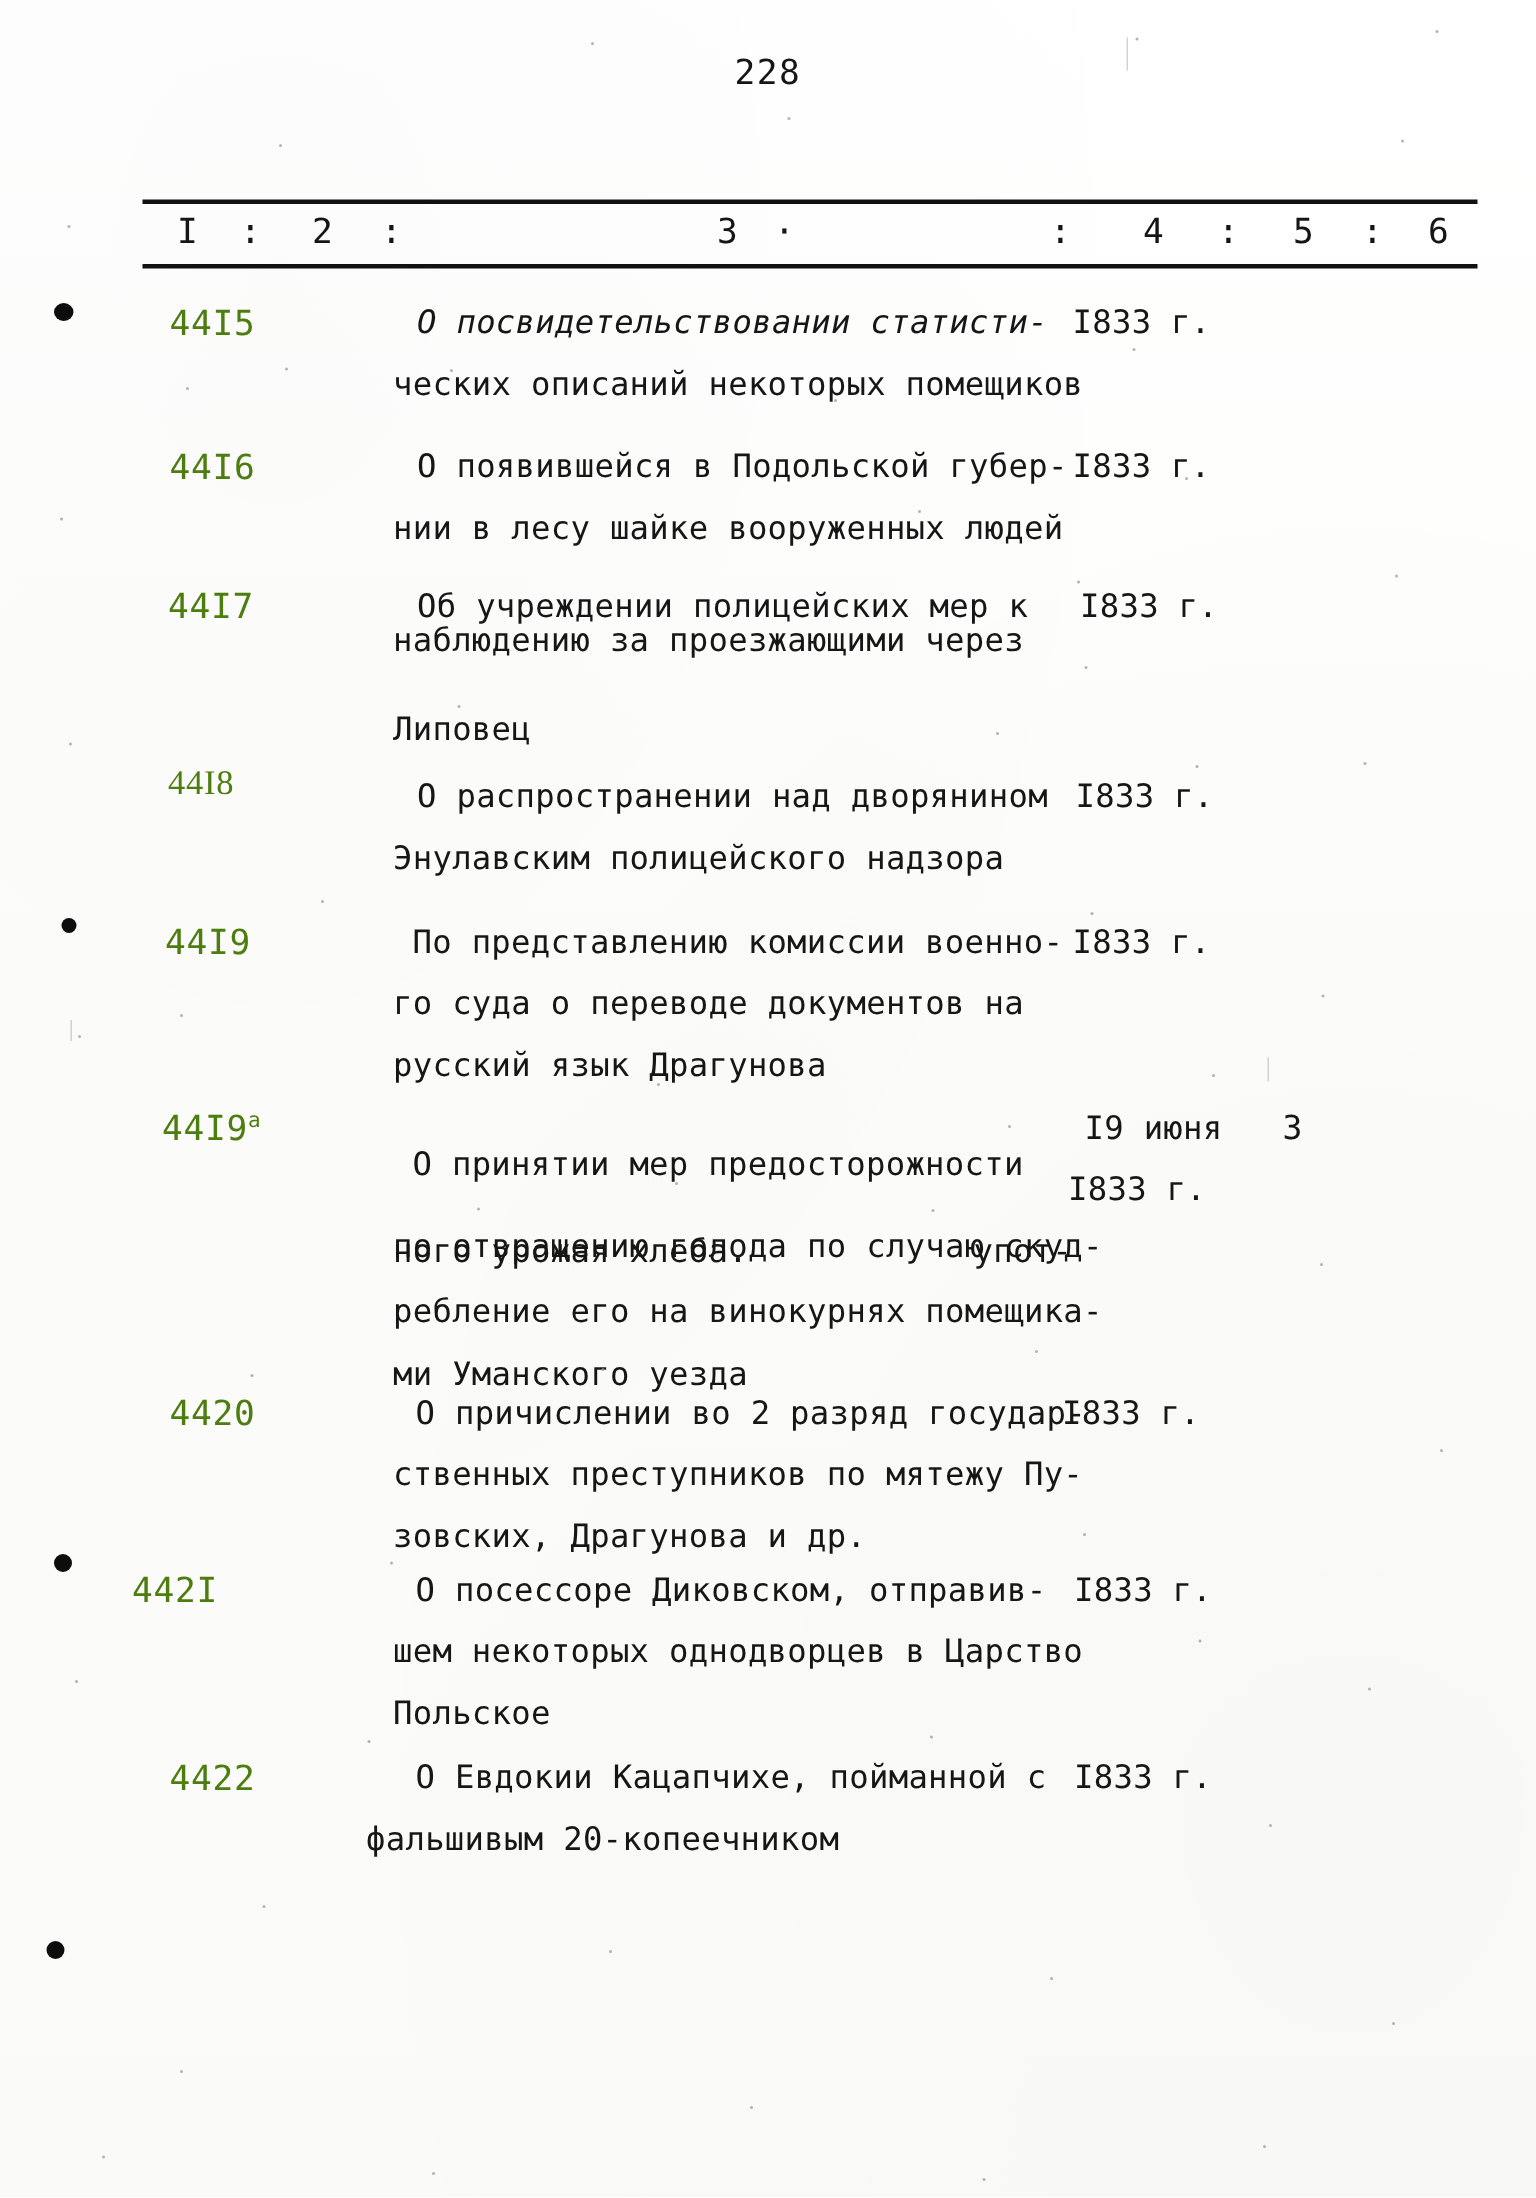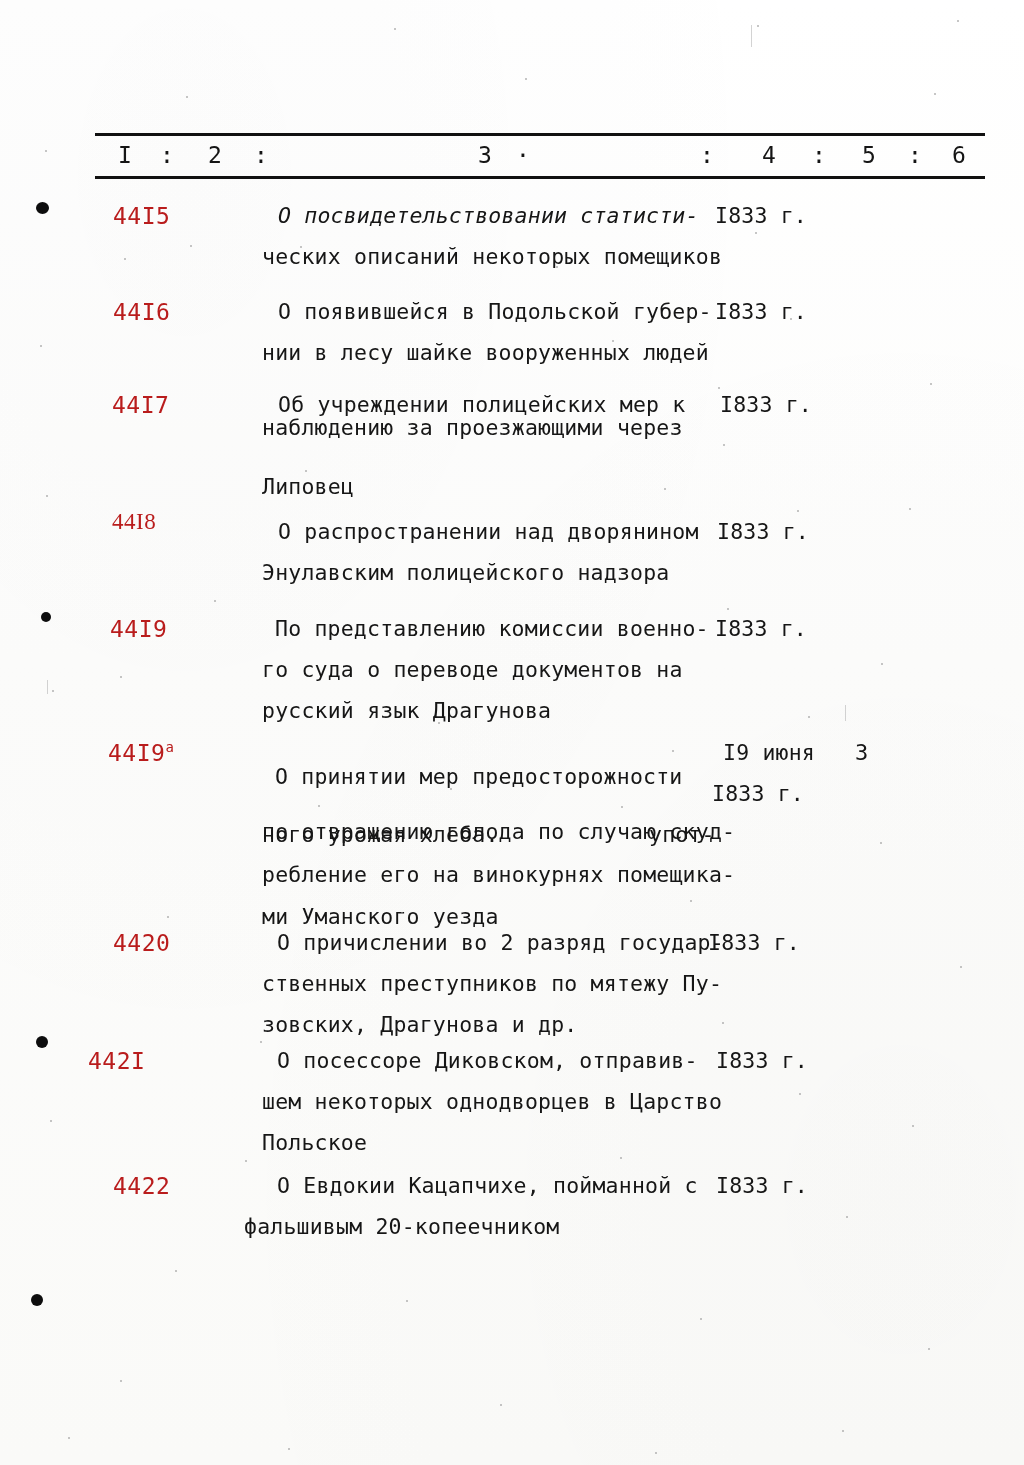--- a/index.html
+++ b/index.html
@@ -62,21 +62,21 @@
   
   .entry {
     position: absolute;
     left: 0;
     width: 1024px;
   }
   .entry-id {
     position: absolute;
     font-size: 23px;
     letter-spacing: 0.5px;
-    color: #b91c1c;
+    color: #4d7c0f;
     white-space: nowrap;
   }
   .entry-id sup {
     font-size: 14px;
     vertical-align: super;
     line-height: 0;
   }
   .desc-line {
     position: absolute;
     font-size: 21.5px;
@@ -114,20 +114,21 @@
     background: #b5b5b5;
     opacity: 0.6;
   }
 </style>
 </head>
 <body>
 
 <div id="page">
   <div id="paper-tint"></div>
 
+  <div class="page-number">228</div>
 
   <div class="rule top"></div>
   <div class="rule bottom"></div>
 
   <div id="header-cells">
       <div class="hdr-cell" style="left: 118px;">I</div>
       <div class="hdr-cell" style="left: 160px;">:</div>
       <div class="hdr-cell" style="left: 208px;">2</div>
       <div class="hdr-cell" style="left: 254px;">:</div>
       <div class="hdr-cell" style="left: 478px;">3</div>

